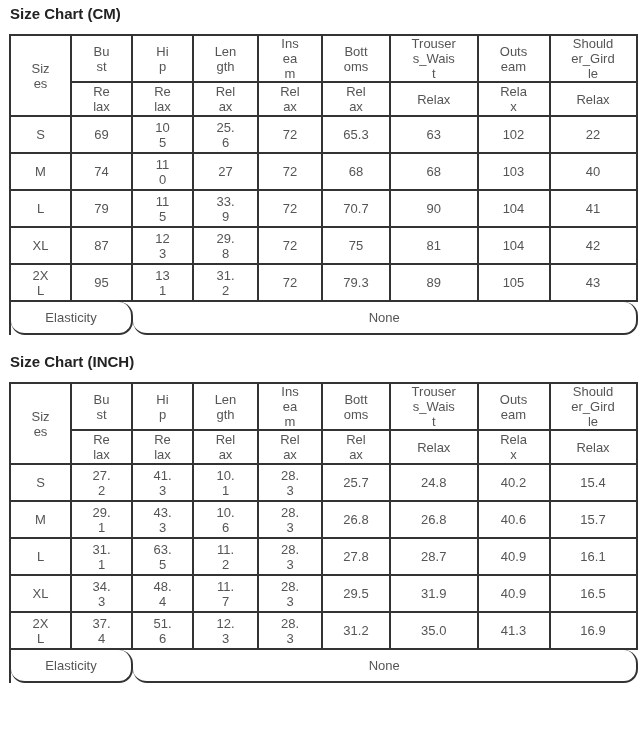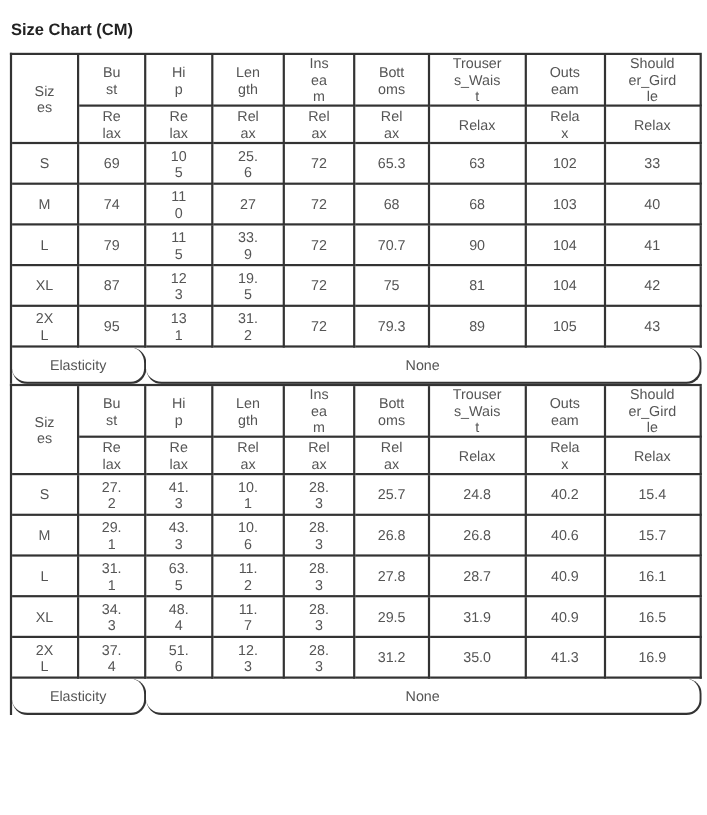--- a/index.html
+++ b/index.html
@@ -5,21 +5,21 @@
   html, body {
     margin: 0;
     padding: 0;
     background: #ffffff;
     font-family: "Liberation Sans", "DejaVu Sans", sans-serif;
   }
   .page {
     width: 643px;
     height: 741px;
     box-sizing: border-box;
-    padding: 19px 0 10px 9px;
+    padding: 5px 0 10px 9px;
     background: #ffffff;
     overflow: hidden;
   }
   .chart-title {
     font-size: 15px;
     font-weight: bold;
     color: #222222;
     margin: 0 0 12px 1px;
     line-height: 17px;
   }
@@ -101,21 +101,21 @@
         <tbody>
           <tr class="size-row">
             <td>S</td>
             <td>69</td>
             <td>105</td>
             <td>25.6</td>
             <td>72</td>
             <td>65.3</td>
             <td>63</td>
             <td>102</td>
-            <td>33</td>
+            <td>22</td>
           </tr>
           <tr class="size-row">
             <td>M</td>
             <td>74</td>
             <td>110</td>
             <td>27</td>
             <td>72</td>
             <td>68</td>
             <td>68</td>
             <td>103</td>
@@ -129,21 +129,21 @@
             <td>72</td>
             <td>70.7</td>
             <td>90</td>
             <td>104</td>
             <td>41</td>
           </tr>
           <tr class="size-row">
             <td>XL</td>
             <td>87</td>
             <td>123</td>
-            <td>19.5</td>
+            <td>29.8</td>
             <td>72</td>
             <td>75</td>
             <td>81</td>
             <td>104</td>
             <td>42</td>
           </tr>
           <tr class="size-row">
             <td>2XL</td>
             <td>95</td>
             <td>131</td>
@@ -156,20 +156,21 @@
           </tr>
           <tr class="footer-row">
             <td colspan="2">Elasticity</td>
             <td colspan="7">None</td>
           </tr>
         </tbody>
       </table>
   </section>
 
   <section class="section-inch">
+    <h3 class="chart-title">Size Chart (INCH)</h3>
     <table class="size-table">
         <colgroup>
           <col style="width: 61px;">
           <col style="width: 61px;">
           <col style="width: 61px;">
           <col style="width: 65px;">
           <col style="width: 64px;">
           <col style="width: 68px;">
           <col style="width: 87.5px;">
           <col style="width: 72px;">

